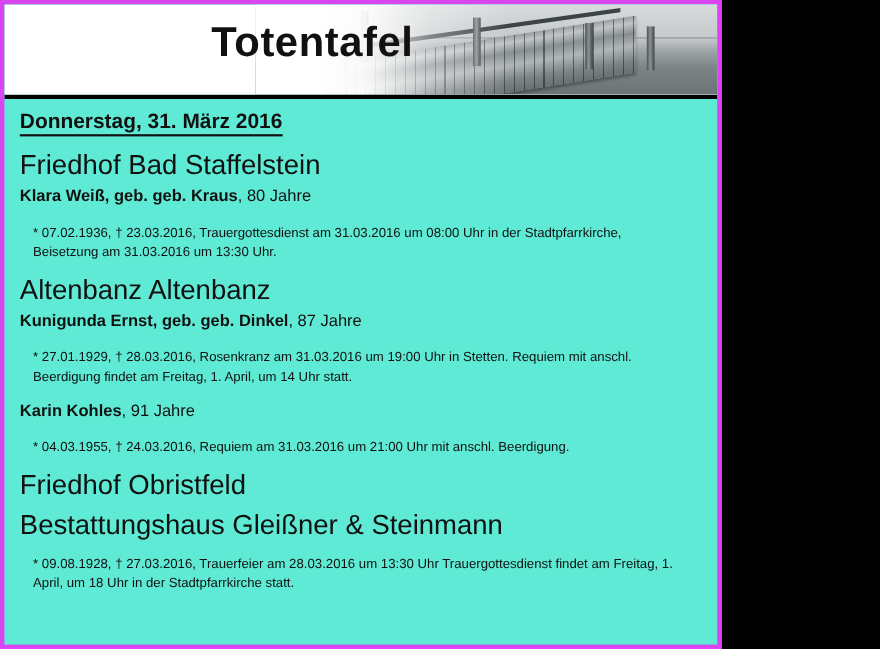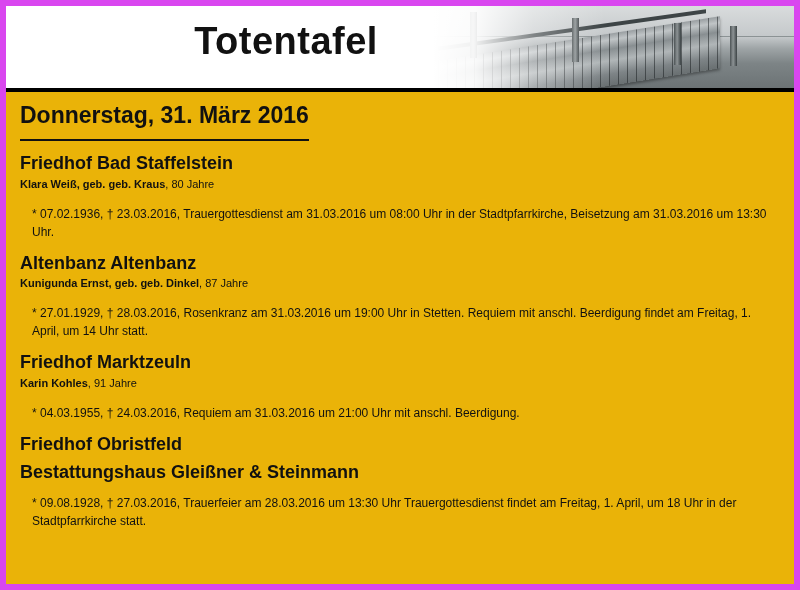--- a/index.html
+++ b/index.html
@@ -8,25 +8,25 @@
     background: #000;
   }
   body {
     width: 800px;
     height: 590px;
     font-family: "Liberation Sans", sans-serif;
     overflow: hidden;
   }
   .page {
     position: relative;
-    width: 800px;
+    width: 656px;
     height: 590px;
-    background: #eab308;
+    background: #5eead4;
     box-sizing: border-box;
-    border: 6px solid #d946ef;
+    border: 4px solid #d946ef;
     overflow: hidden;
   }
   
   .masthead {
     position: relative;
     height: 82px;
     background: #ffffff;
     overflow: hidden;
   }
   .masthead-photo {
@@ -109,41 +109,41 @@
   .mast-rule {
     height: 4px;
     background: #000000;
   }
   
   .content {
     padding: 8px 14px 0 14px;
     color: #111111;
   }
   .date-heading {
-    font-size: 23px;
+    font-size: 19px;
     font-weight: bold;
-    padding-bottom: 10px;
+    padding-bottom: 0;
     border-bottom: 2px solid #111111;
     display: inline-block;
     margin: 2px 0 6px 0;
   }
   .section {
     margin-bottom: 7px;
   }
   .section-title {
-    font-size: 18px;
-    font-weight: bold;
+    font-size: 25px;
+    font-weight: normal;
     margin: 6px 0 3px 0;
     line-height: 1.15;
   }
   .entry {
     margin-bottom: 2px;
   }
   .person-line {
-    font-size: 11px;
+    font-size: 15px;
     line-height: 1.45;
     margin: 0 0 1px 0;
   }
   .person-name {
     font-weight: bold;
   }
   .person-age {
     font-weight: normal;
   }
   .details {
@@ -194,21 +194,20 @@
       <div class="entry">
         <p class="person-line">
           <span class="person-name">Kunigunda Ernst, geb. geb. Dinkel</span><span class="person-age">, 87 Jahre</span>
         </p>
         <p class="details">* 27.01.1929, † 28.03.2016, Rosenkranz am 31.03.2016 um 19:00 Uhr in Stetten. Requiem mit anschl. Beerdigung findet am Freitag, 1. April, um 14 Uhr statt.</p>
       </div>
     </div>
 
     
     <div class="section">
-      <div class="section-title">Friedhof Marktzeuln</div>
       <div class="entry">
         <p class="person-line">
           <span class="person-name">Karin Kohles</span><span class="person-age">, 91 Jahre</span>
         </p>
         <p class="details">* 04.03.1955, † 24.03.2016, Requiem am 31.03.2016 um 21:00 Uhr mit anschl. Beerdigung.</p>
       </div>
     </div>
 
     
     <div class="section">

